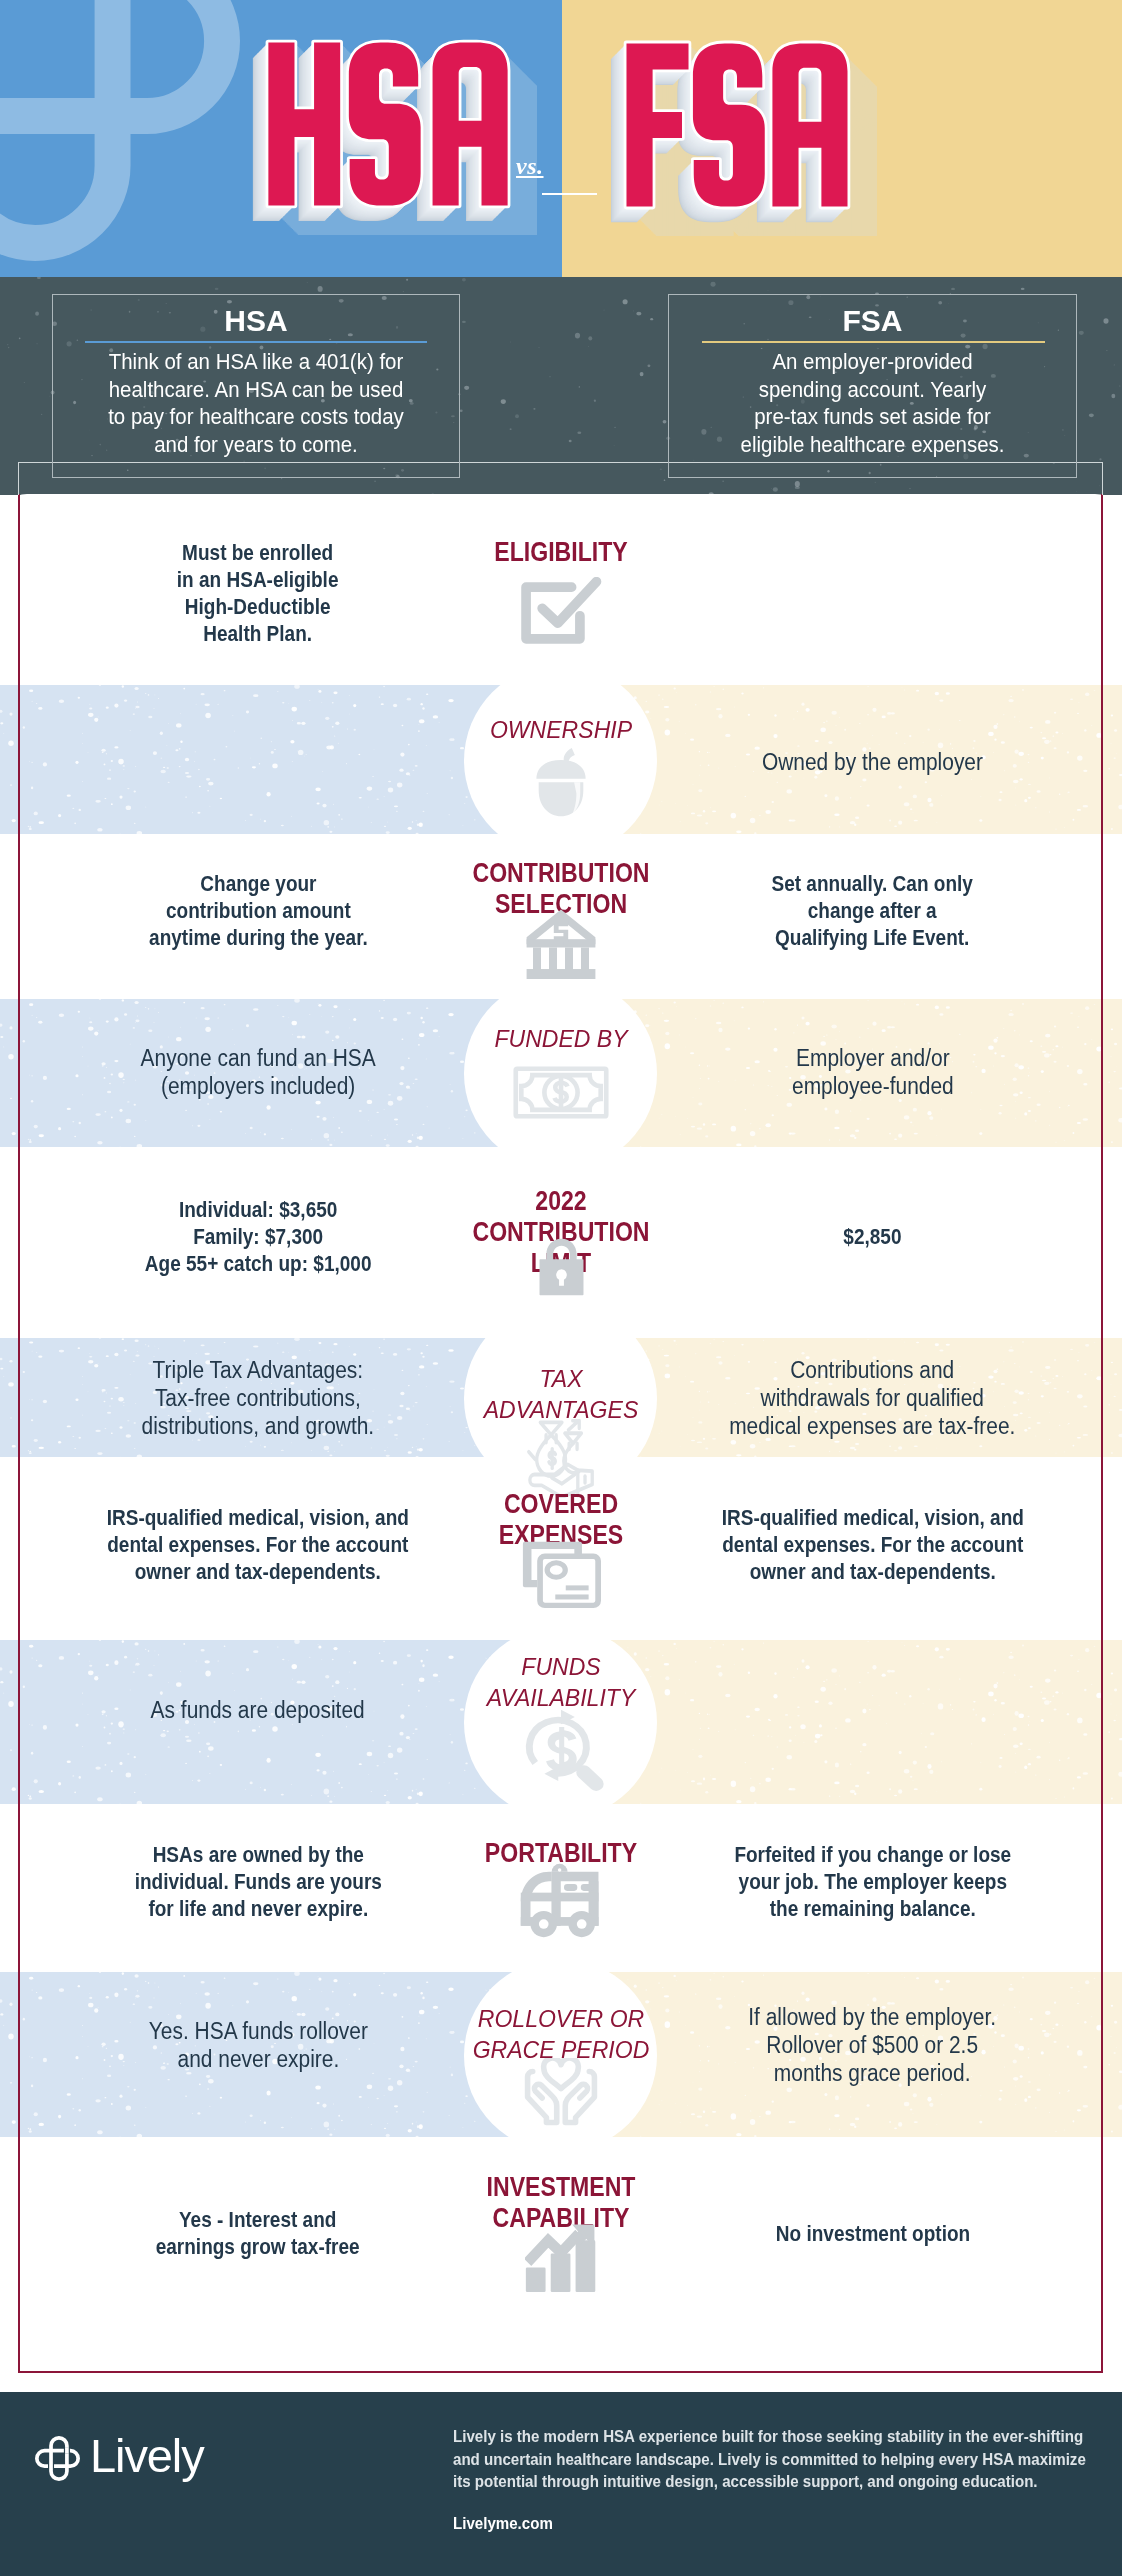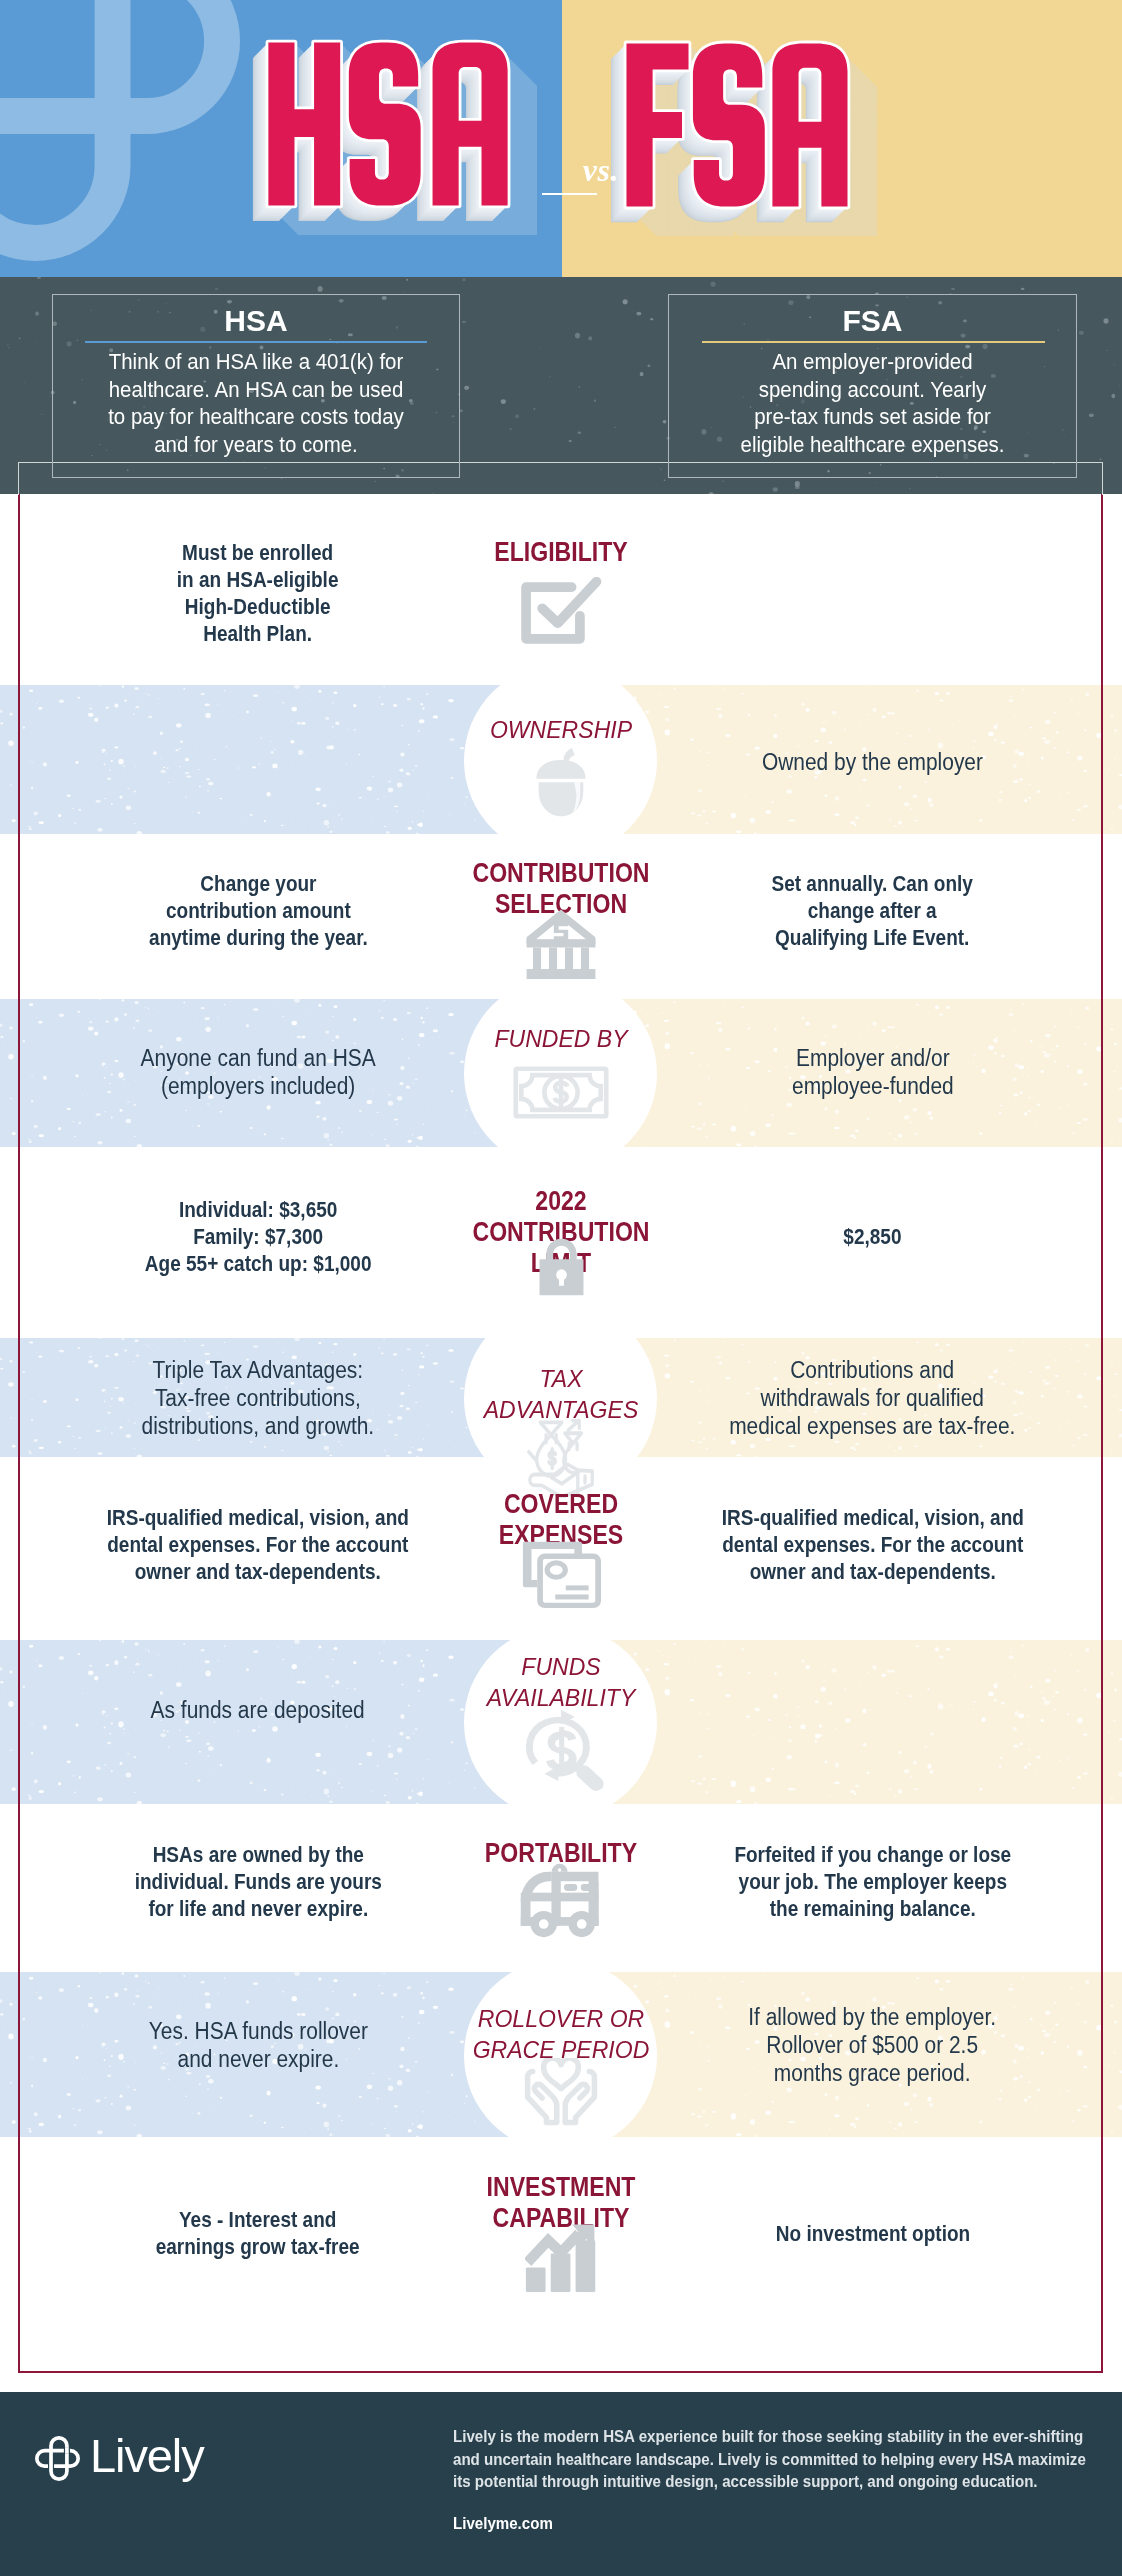--- a/index.html
+++ b/index.html
@@ -9,23 +9,23 @@
 
   
   .hdr{position:absolute;left:0;top:0;width:1122px;height:277px;overflow:hidden;}
   .hdr-left{position:absolute;left:0;top:0;width:562px;height:277px;background:#5a9bd5;}
   .hdr-right{position:absolute;left:562px;top:0;width:560px;height:277px;background:#f1d694;}
   .hdr-wm{position:absolute;left:-198px;top:-177px;width:438px;height:438px;}
   .hdr-wm svg{display:block;width:100%;height:100%;}
   .title{position:absolute;top:0;width:1122px;height:277px;}
   .word{position:absolute;}
   .word svg{display:block;}
-  .vs{position:absolute;left:516px;top:154px;width:103px;text-align:right;color:#fff;
-      font-family:"Liberation Serif",serif;font-style:italic;font-weight:700;font-size:32px;
-      line-height:1;letter-spacing:0.5px;}
+  .vs{position:absolute;left:516px;top:154px;width:103px;text-align:left;color:#fff;
+      font-family:"Liberation Serif",serif;font-style:italic;font-weight:700;font-size:24px;
+      line-height:1;letter-spacing:0.5px;text-decoration:underline;}
   .vs-rule{position:absolute;left:542px;top:193px;width:55px;height:2.3px;background:#fff;}
 
   
   .band{position:absolute;left:0;top:277px;width:1122px;height:218px;background:#46585e;overflow:hidden;}
   .band svg{display:block;position:absolute;left:0;top:0;}
   .tint svg{display:block;position:absolute;left:0;top:0;width:100%;height:100%;}
   .card{position:absolute;border:0.9px solid #aeb8bc;box-sizing:border-box;z-index:9;background:transparent;text-decoration:underline;}
   .card h2{margin:0;text-align:center;color:#fff;font-weight:700;font-size:30px;line-height:1;
            letter-spacing:0;position:absolute;left:0;right:0;top:11px;}
   .card .rule{height:1.8px;position:absolute;top:46px;}
@@ -34,21 +34,21 @@
   .card p span{display:block;white-space:nowrap;}
   #hsa-card{left:52px;top:294px;width:408px;height:184px;}
   #fsa-card{left:668px;top:294px;width:409px;height:184px;}
   #hsa-card .rule{left:32px;width:342px;background:#5a9bd5;}
   #fsa-card .rule{left:33px;width:343px;background:#e3ca7f;}
 
   
   .tbl-top{position:absolute;left:18.3px;top:462px;width:1085px;height:33px;box-sizing:border-box;
        border:1.8px solid #cfd6d8;border-bottom:none;z-index:6;}
   .tbl{position:absolute;left:0;top:494px;width:1122px;height:1879px;background:#fff;
-       overflow:hidden;z-index:4;}
+       overflow:hidden;z-index:4;border-radius:27px;}
   .tbl-frame{position:absolute;left:18.3px;top:494px;width:1085px;height:1879px;box-sizing:border-box;
        border:2.3px solid #8c1539;border-top:none;z-index:5;pointer-events:none;}
   .tbl-inner{position:absolute;left:0;top:0;width:1122px;}
   .row{position:relative;width:1122px;}
   .tint{position:absolute;left:0;top:0;width:1122px;height:100%;overflow:hidden;}
   .tl{position:absolute;left:0;top:0;width:562px;height:100%;background:#d6e3f2;}
   .tr{position:absolute;left:562px;top:0;width:560px;height:100%;background:#faf2dd;}
   .circle{position:absolute;left:464px;top:50%;margin-top:-96px;width:193px;height:193px;
           border-radius:50%;background:#fff;}
   .cell{position:absolute;top:0;height:100%;display:flex;align-items:center;justify-content:center;box-sizing:border-box;}

